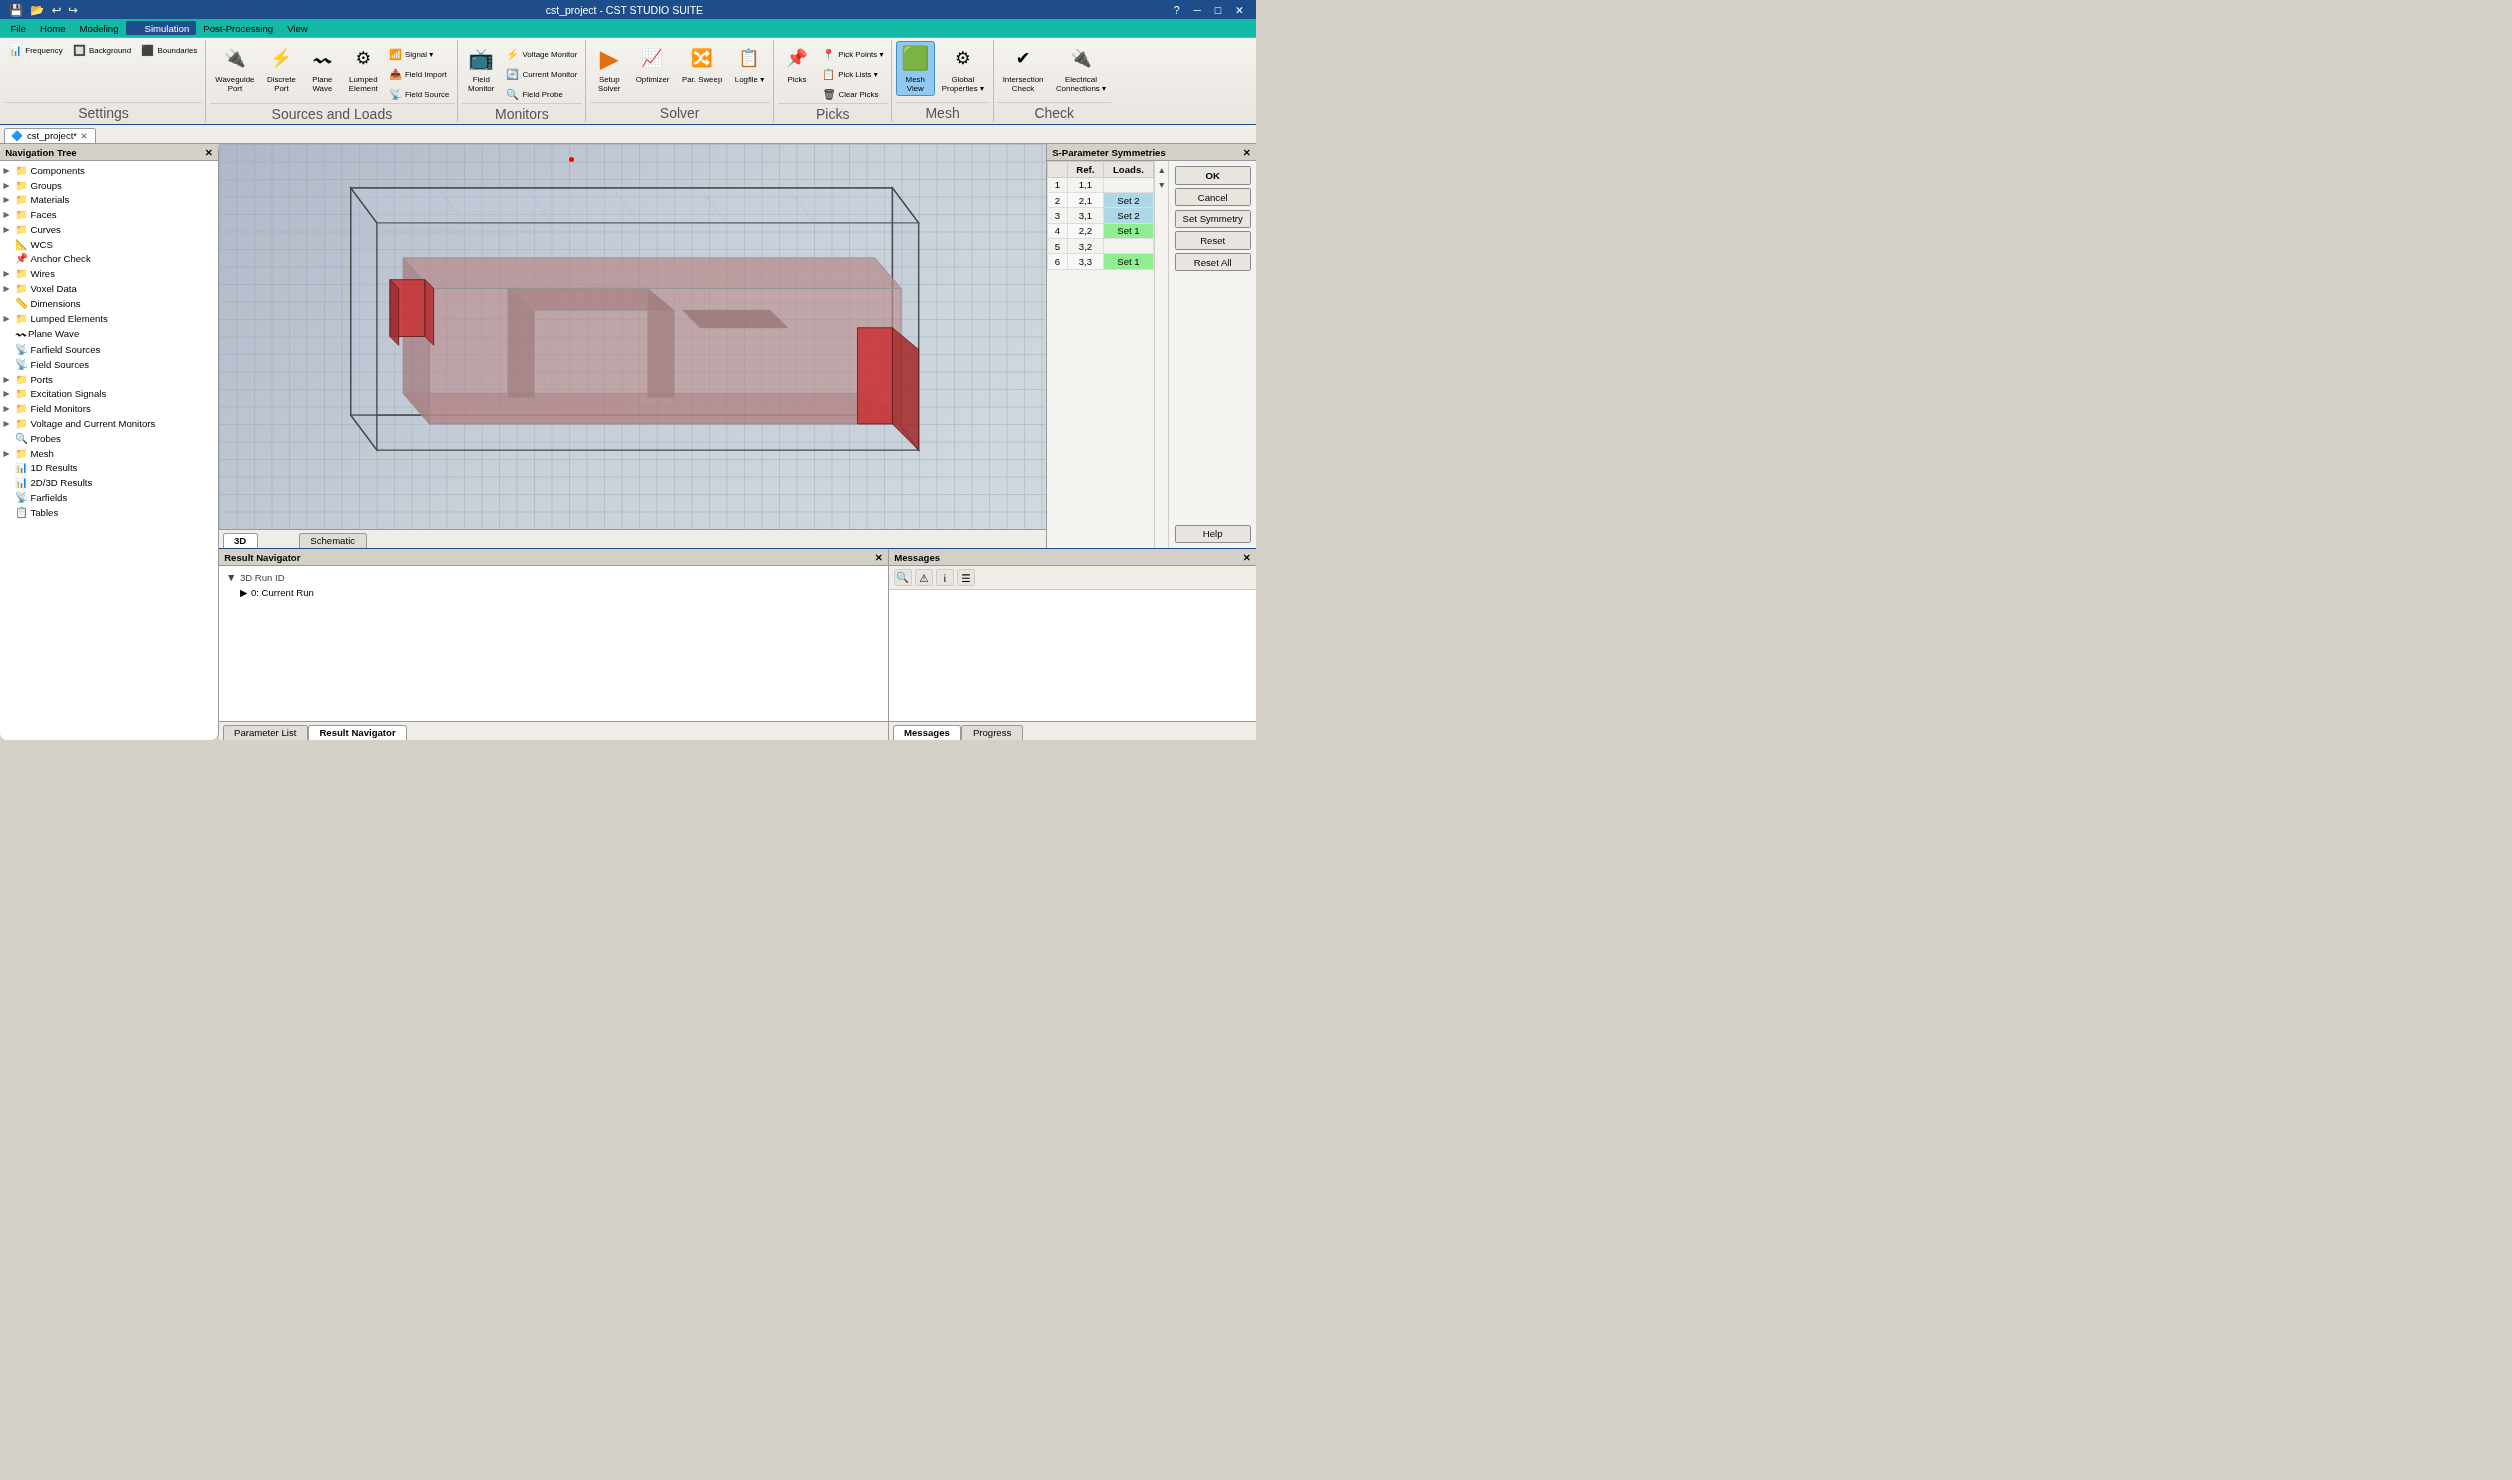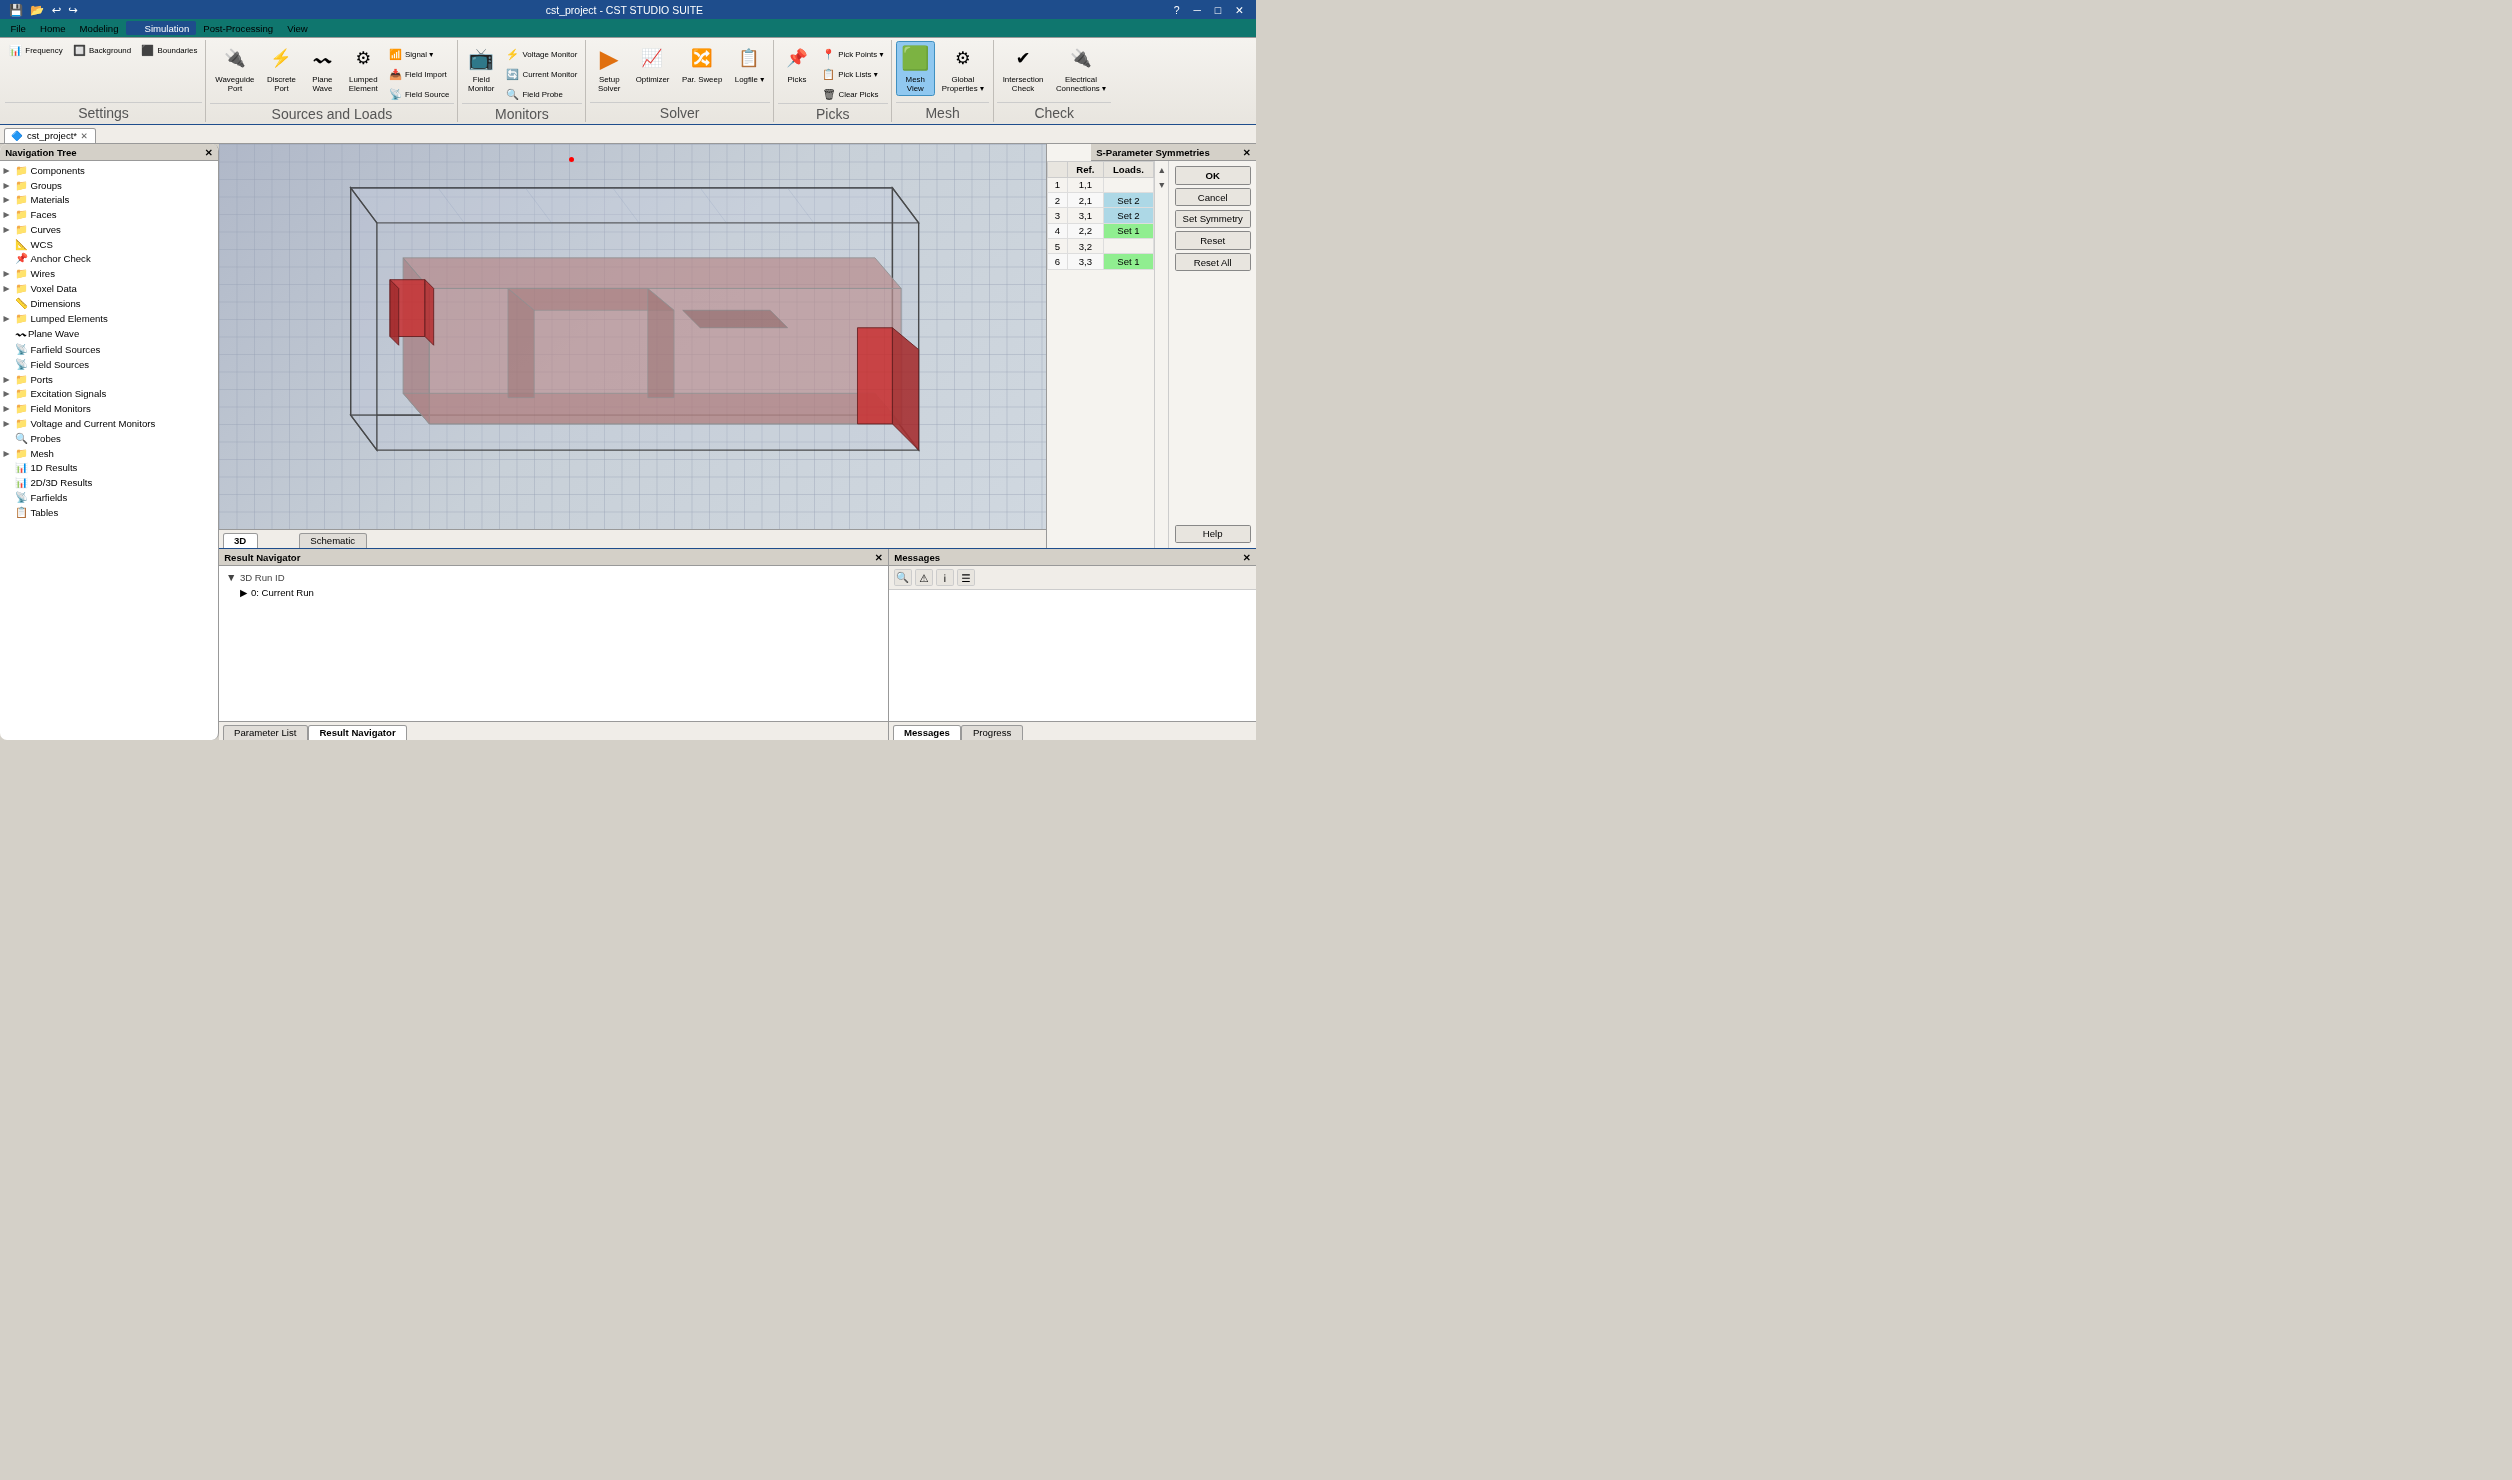--- a/index.html
+++ b/index.html
@@ -14,21 +14,21 @@
       align-items: center;
       justify-content: space-between;
       padding: 0 7px;
       font-size: 9.6px;
     }
     .title-bar-controls { display: flex; gap: 3.5px; }
     .title-btn { color: white; background: none; border: none; cursor: pointer; font-size: 10.5px; padding: 0 5.2px; }
 
     
     .menu-bar {
-      background: #0f766e;
+      background: #14b8a6;
       height: 19px;
       display: flex;
       align-items: center;
       border-bottom: 0.9px solid #999;
       padding: 0 3.5px;
     }
     .menu-item {
       padding: 1.7px 7px;
       cursor: pointer;
       font-size: 9.6px;
@@ -333,21 +333,20 @@
       font-size: 9.6px;
     }
     .sparam-header {
       background: #d4d0c8;
       padding: 2.6px 5.2px;
       font-weight: bold;
       display: flex;
       justify-content: space-between;
       align-items: center;
       border-bottom: 0.9px solid #999;
-      margin-left: 44px;
     }
     .sparam-table {
       flex: 1;
       overflow: auto;
     }
     .sparam-table table {
       width: 100%;
       border-collapse: collapse;
       font-size: 9.6px;
     }

